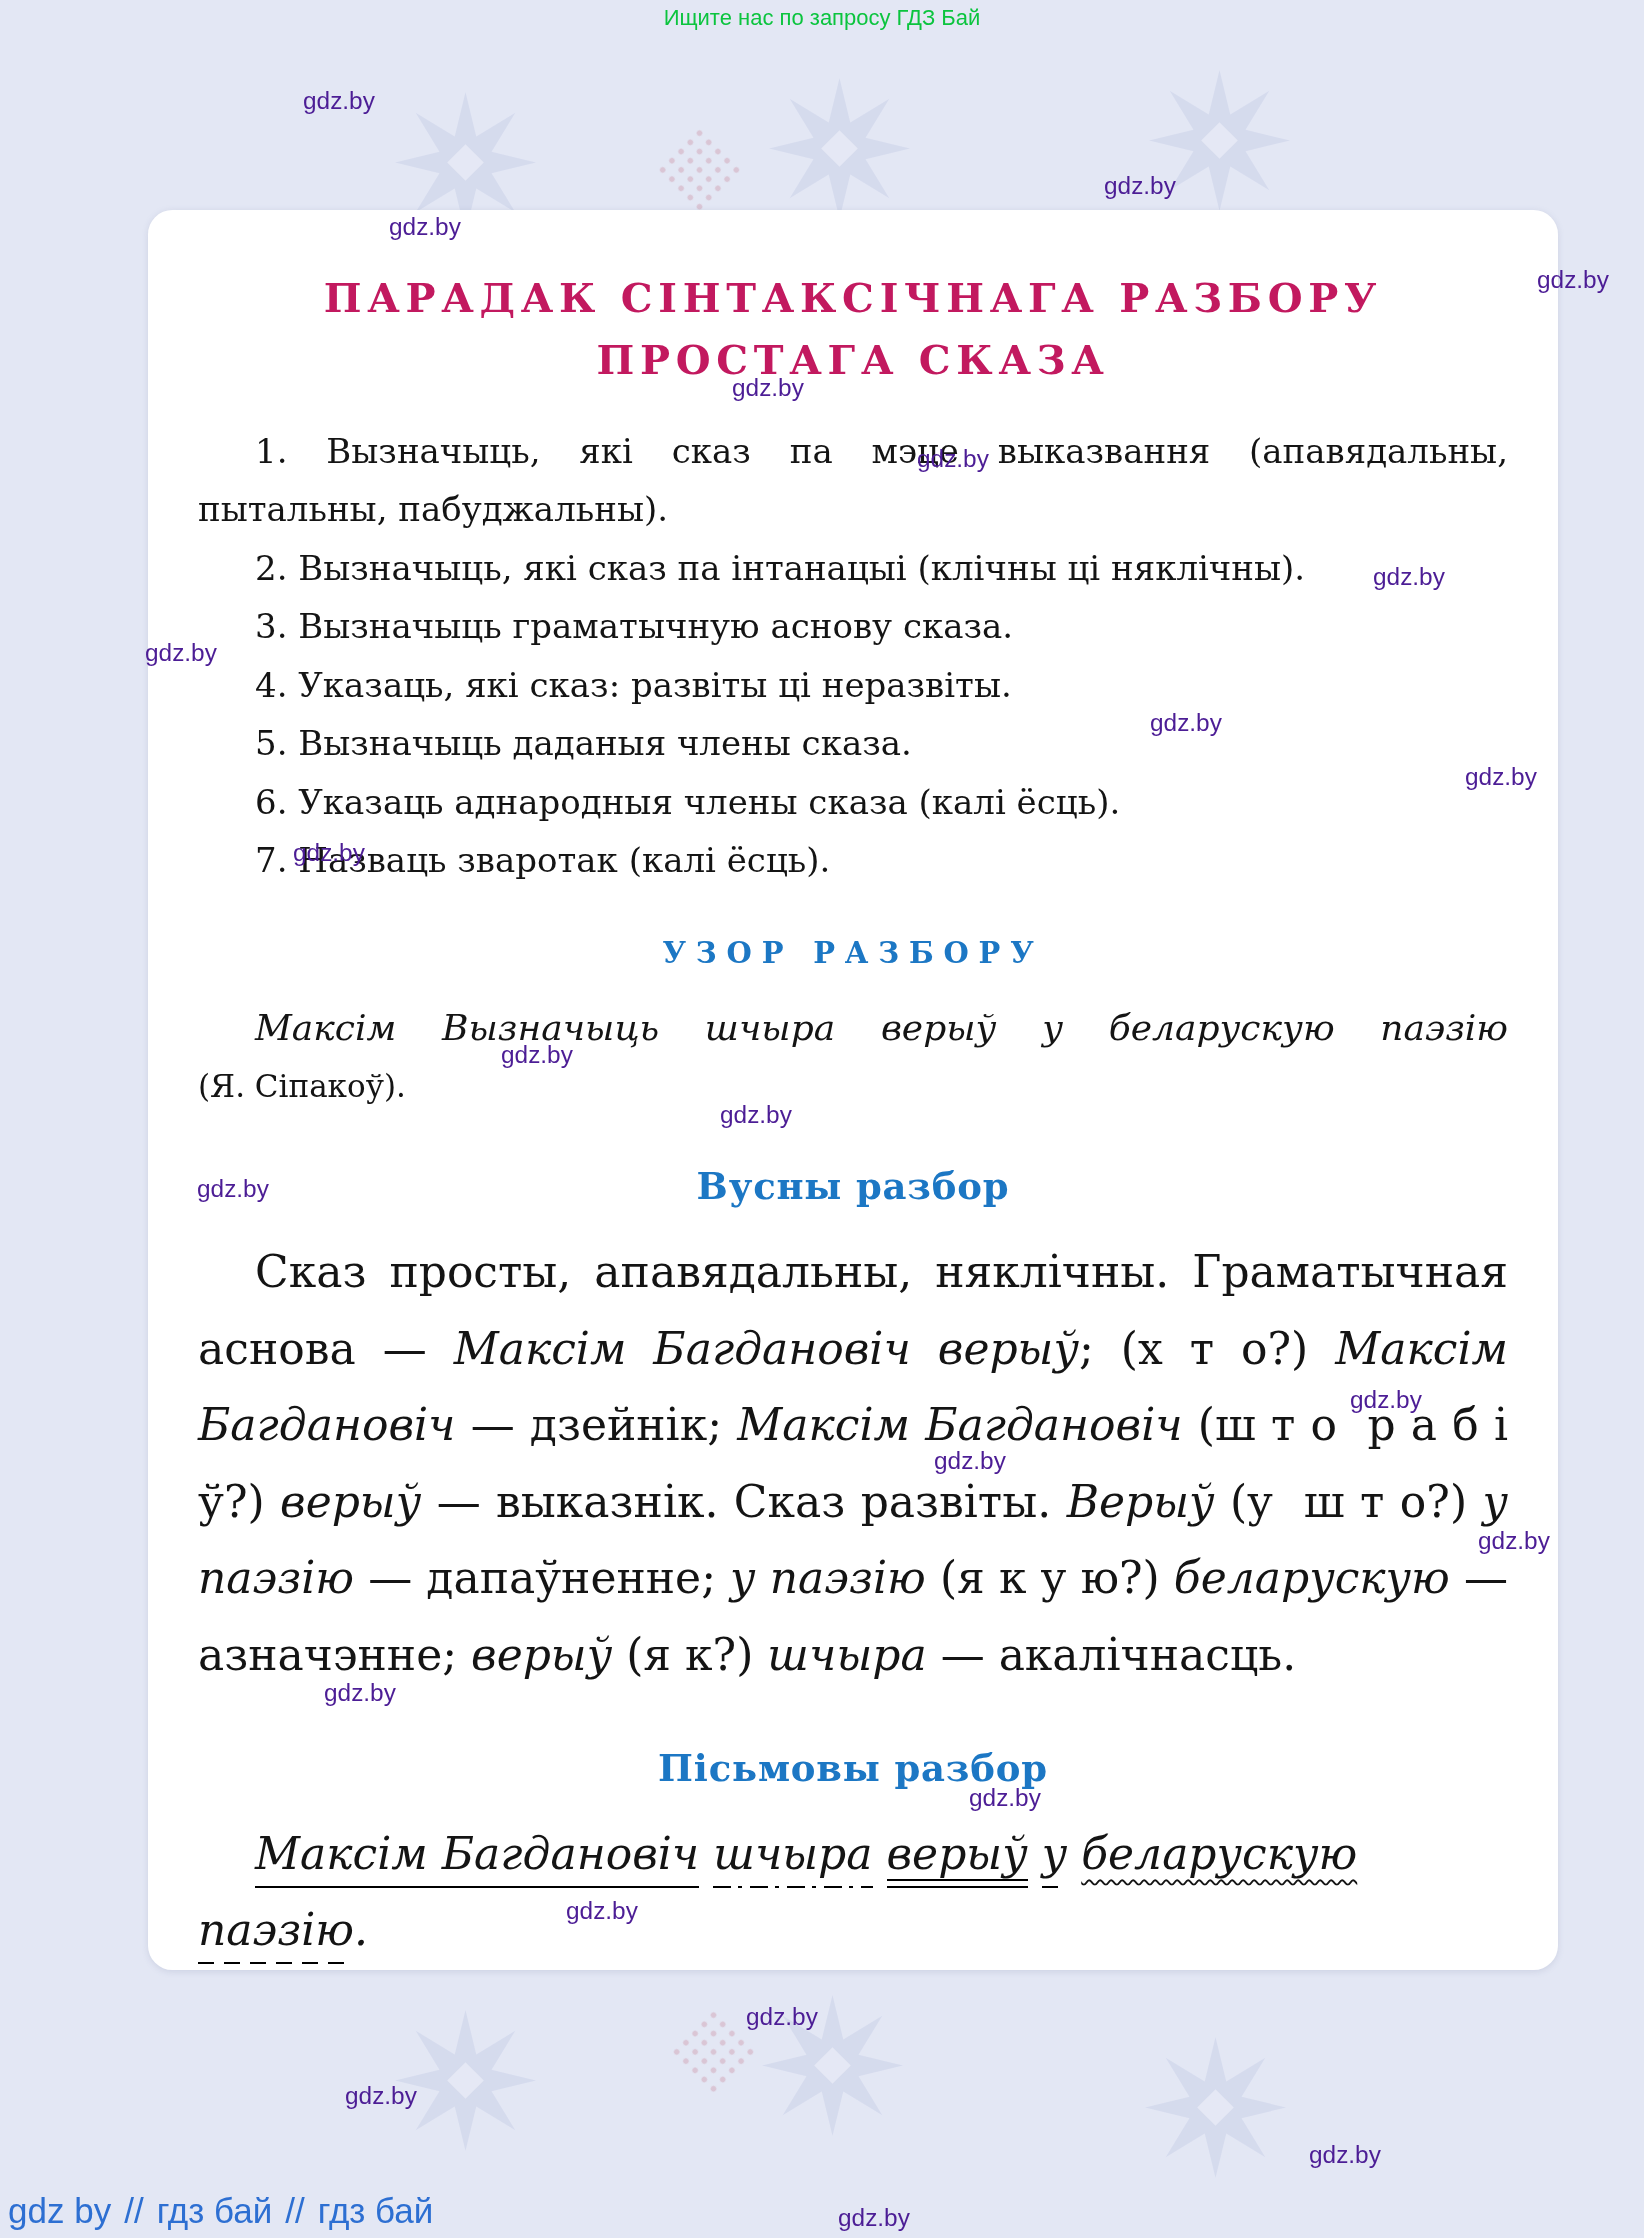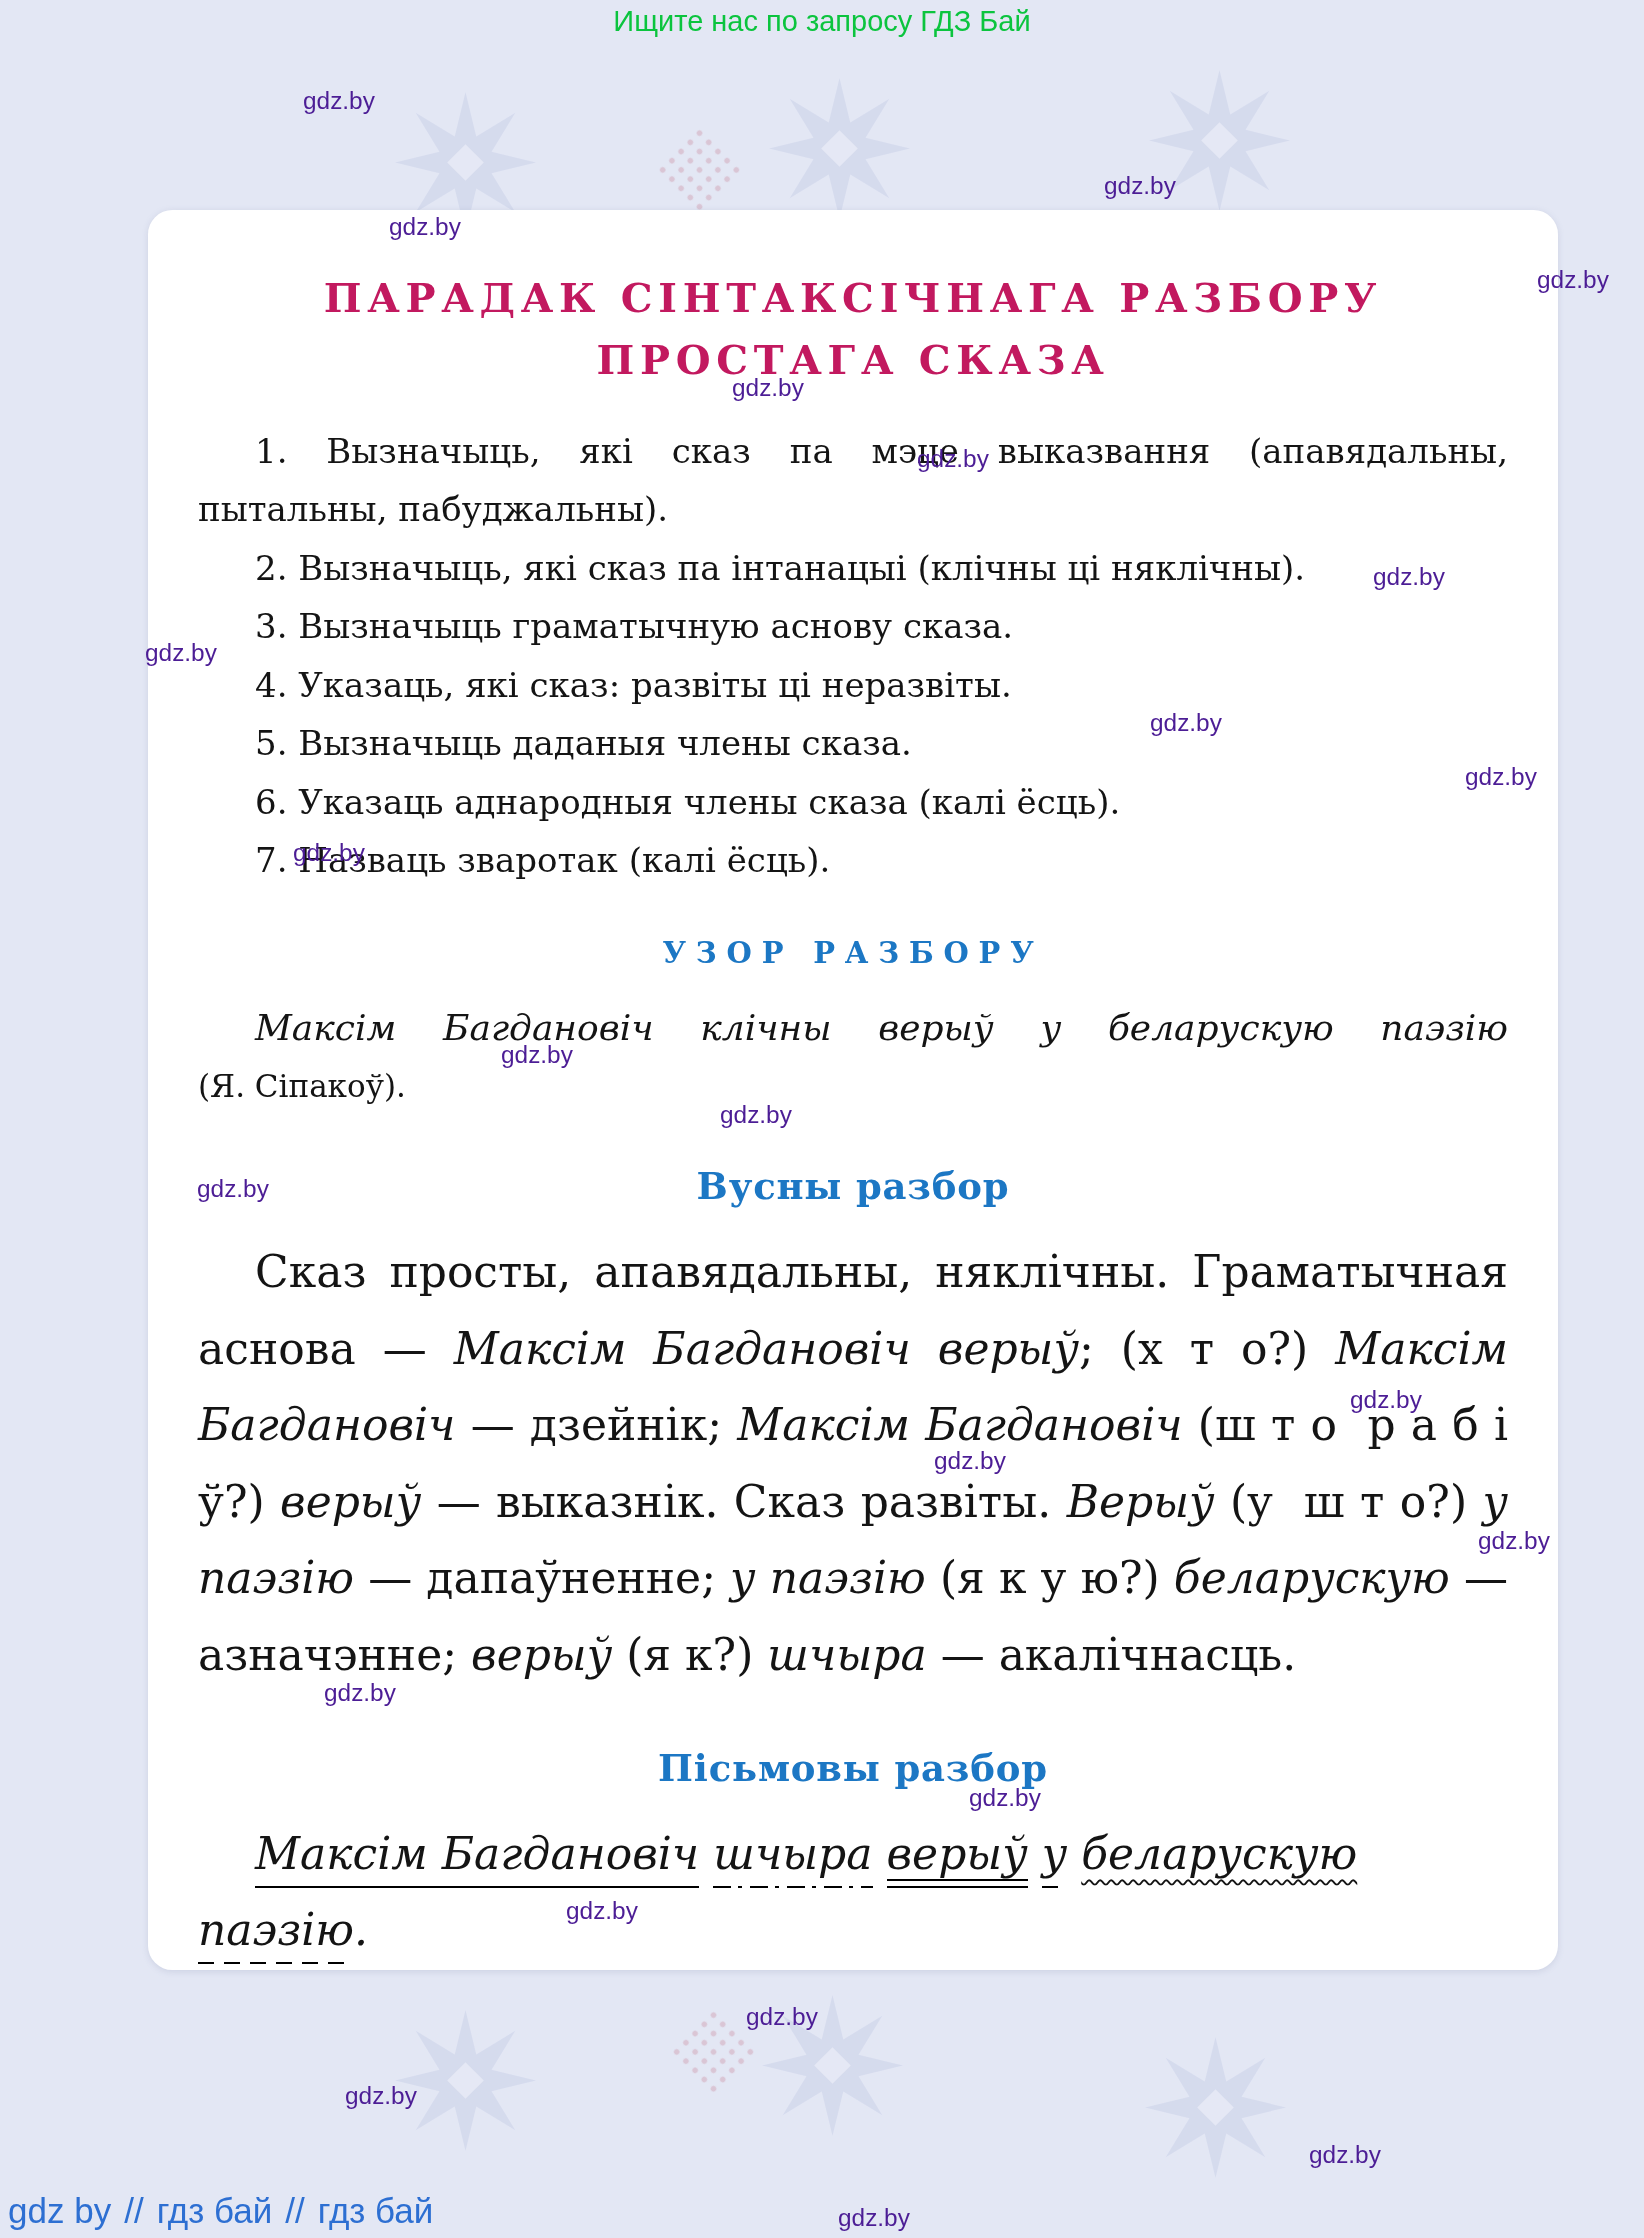--- a/index.html
+++ b/index.html
@@ -13,21 +13,21 @@
   .ornaments{position:absolute;inset:0;z-index:0;}
   .star{position:absolute;opacity:.5;}
   .dots{
     position:absolute;width:63px;height:63px;opacity:.55;
     background-image:radial-gradient(circle, rgba(196,120,142,.55) 2.4px, transparent 3.3px);
     background-size:13px 13px;transform:rotate(45deg);
   }
   
   .banner{
     position:absolute;top:4.9px;left:0;width:100%;text-align:center;z-index:6;
-    font-family:"Liberation Sans", sans-serif;font-size:29px;
+    font-family:"Liberation Sans", sans-serif;font-size:22px;
     color:var(--banner-green,#0bc43e);
   }
   
   .card{
     position:absolute;left:148px;top:210px;width:1410px;height:1760px;z-index:2;
     background:#ffffff;border-radius:24.4px;box-sizing:border-box;
     padding:57px 50px 0 50px;
     box-shadow:0 1.6px 6.5px rgba(110,120,160,0.18);
   }
   .title{margin:0 0 31px 0;text-align:center;font-weight:bold;
@@ -153,21 +153,21 @@
       <li><span>2.</span><span>&nbsp;Вызначыць, які сказ па інтанацыі (клічны ці няклічны).</span></li>
       <li><span>3.</span><span>&nbsp;Вызначыць граматычную аснову сказа.</span></li>
       <li><span>4.</span><span>&nbsp;Указаць, які сказ: развіты ці неразвіты.</span></li>
       <li><span>5.</span><span>&nbsp;Вызначыць даданыя члены сказа.</span></li>
       <li><span>6.</span><span>&nbsp;Указаць аднародныя члены сказа (калі ёсць).</span></li>
       <li><span>7.</span><span>&nbsp;Назваць зваротак (калі ёсць).</span></li>
     </ol>
 
   <h2 class="blue-caps">УЗОР РАЗБОРУ</h2>
 
-  <div class="sentence-just"><span class="it">Максім Багдановіч клічны верыў у беларускую паэзію</span></div>
+  <div class="sentence-just"><span class="it">Максім Вызначыць шчыра верыў у беларускую паэзію</span></div>
   <div class="attribution">(Я. Сіпакоў).</div>
 
   <h2 class="blue-head">Вусны разбор</h2>
   <p class="para"><span class="rm">Сказ просты, апавядальны, няклічны. Граматычная аснова — </span><span class="it">Максім Багдановіч верыў</span><span class="rm">; (х т о?) </span><span class="it">Максім Багдановіч</span><span class="rm"> — дзейнік; </span><span class="it">Максім Багдановіч</span><span class="rm"> (ш т о  р а б і ў?) </span><span class="it">верыў</span><span class="rm"> — выказнік. Сказ развіты. </span><span class="it">Верыў</span><span class="rm"> (у  ш т о?) </span><span class="it">у паэзію</span><span class="rm"> — дапаўненне; </span><span class="it">у паэзію</span><span class="rm"> (я к у ю?) </span><span class="it">беларускую</span><span class="rm"> — азначэнне; </span><span class="it">верыў</span><span class="rm"> (я к?) </span><span class="it">шчыра</span><span class="rm"> — акалічнасць.</span></p>
 
   <h2 class="blue-head">Пісьмовы разбор</h2>
   <p class="para written"><span class="it u-solid">Максім Багдановіч</span><span class="it"> </span><span class="it u-dashdot">шчыра</span><span class="it"> </span><span class="it u-double">верыў</span><span class="it"> </span><span class="it u-dashed">у</span><span class="it"> </span><span class="it u-wavy">беларускую</span><span class="it"> </span><span class="it u-dashed">паэзію</span><span class="it">.</span></p>
 
 </div>
 

